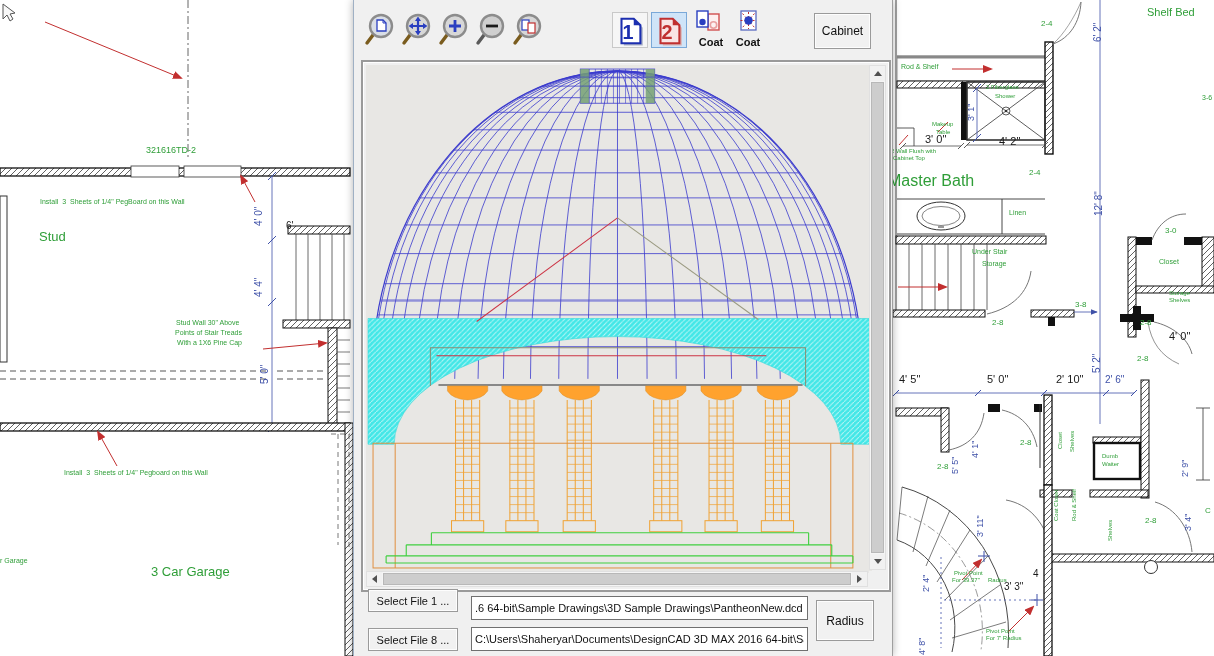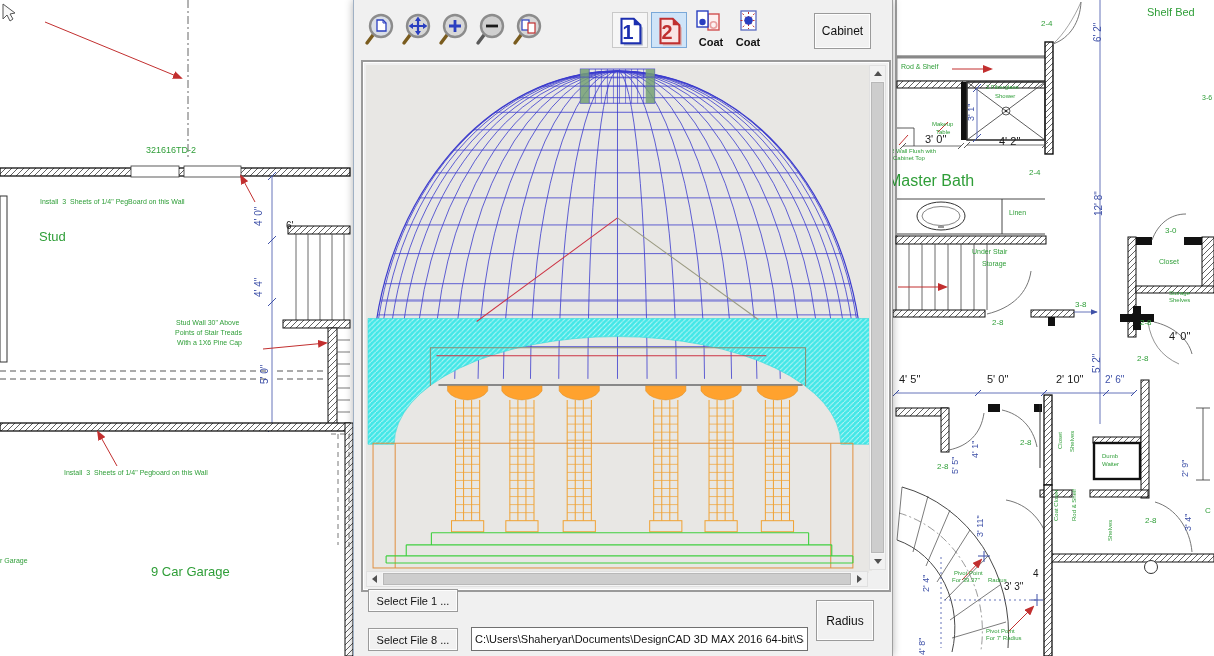--- a/index.html
+++ b/index.html
@@ -176,21 +176,21 @@
     <span class="bgl lg" style="left: 39px; top: 230px; font-size: 13px;">Stud</span>
     <span class="bgl lb vert" style="left: 254px; top: 226px; font-size: 10px;">4' 0"</span>
     <span class="bgl lb vert" style="left: 254px; top: 297px; font-size: 10px;">4' 4"</span>
     <span class="bgl lk" style="left: 286px; top: 221px; font-size: 10px;">6'</span>
     <span class="bgl lg" style="left: 176px; top: 319px; font-size: 7px;">Stud Wall 30" Above</span>
     <span class="bgl lg" style="left: 175px; top: 329px; font-size: 7px;">Points of Stair Treads</span>
     <span class="bgl lg" style="left: 177px; top: 339px; font-size: 7px;">With a 1X6 Pine Cap</span>
     <span class="bgl lb vert" style="left: 260px; top: 384px; font-size: 10px;">5' 0"</span>
     <span class="bgl lg" style="left: 64px; top: 469px; font-size: 7px;">Install  3  Sheets of 1/4" Pegboard on this Wall</span>
     <span class="bgl lg" style="left: 0px; top: 557px; font-size: 7px;">r Garage</span>
-    <span class="bgl lg" style="left: 151px; top: 565px; font-size: 13px;">9 Car Garage</span>
+    <span class="bgl lg" style="left: 151px; top: 565px; font-size: 13px;">3 Car Garage</span>
     <span class="bgl lg" style="left: 1147px; top: 7px; font-size: 11px;">Shelf Bed</span>
     <span class="bgl lb vert" style="left: 1093px; top: 42px; font-size: 10px;">6' 2"</span>
     <span class="bgl lg" style="left: 1041px; top: 20px; font-size: 8px;">2-4</span>
     <span class="bgl lg" style="left: 901px; top: 63px; font-size: 7px;">Rod &amp; Shelf</span>
     <span class="bgl lg" style="left: 1202px; top: 94px; font-size: 7px;">3-6</span>
     <span class="bgl lg" style="left: 986px; top: 84px; font-size: 6px;">2 Fiberglass</span>
     <span class="bgl lg" style="left: 995px; top: 93px; font-size: 6px;">Shower</span>
     <span class="bgl lb vert" style="left: 967px; top: 121px; font-size: 9px;">3' 1"</span>
     <span class="bgl lg" style="left: 932px; top: 121px; font-size: 6px;">Makeup</span>
     <span class="bgl lg" style="left: 936px; top: 129px; font-size: 6px;">Table</span>
@@ -525,16 +525,17 @@
         </div>
       <div class="thumb" style="top:1px; bottom:1px; left:16px; right:16px"></div>
       <div class="sbtn" style="right:0">
           <div class="tri-right"></div>
         </div>
     </div>
     <div id="corner"></div>
   </div>
 
   <button class="winbtn selbtn" style="top:589px">Select File 1 ...</button>
+  <input class="pathfield" style="top: 596px;" readonly="" value=".6 64-bit\Sample Drawings\3D Sample Drawings\PantheonNew.dcd">
   <button class="winbtn selbtn" style="top:628px">Select File 8 ...</button>
   <input class="pathfield" style="top: 627px;" readonly="" value="C:\Users\Shaheryar\Documents\DesignCAD 3D MAX 2016 64-bit\Sa">
   <button id="compare-btn" class="winbtn">Radius</button>
 </div>
 
 </body></html>

